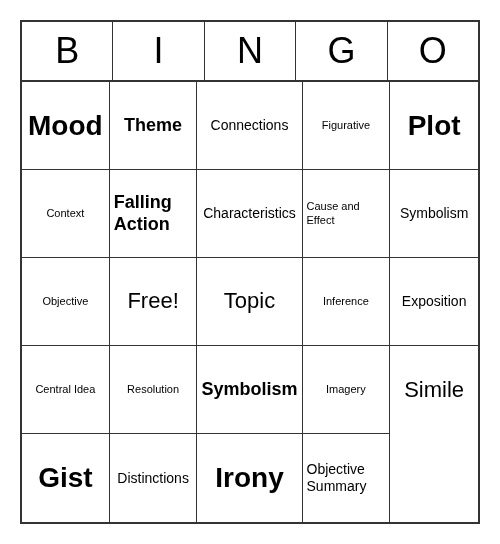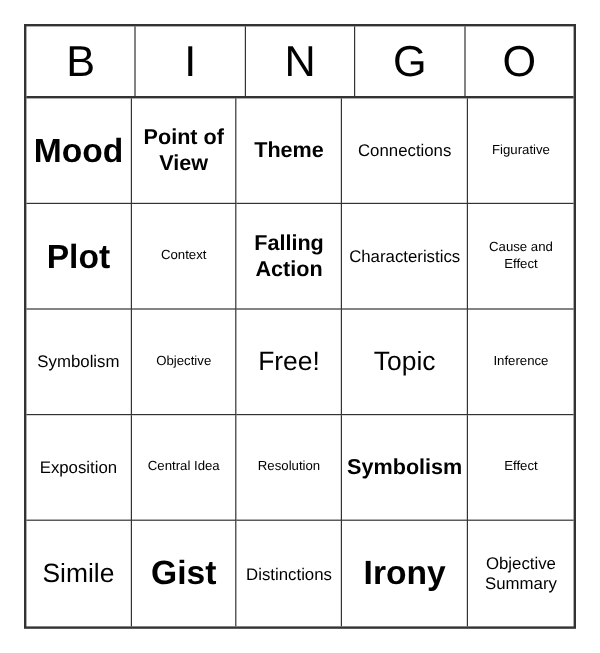--- a/index.html
+++ b/index.html
@@ -47,21 +47,21 @@
       grid-template-columns: repeat(5, 1fr);
     }
 
     .bingo-cell {
       border-right: 1px solid #333;
       border-bottom: 1px solid #333;
       min-height: 88px;
       display: flex;
       align-items: center;
       justify-content: center;
-      text-align: center;
+      text-align: left;
       padding: 15px 4px;
     }
 
     .bingo-cell:nth-child(5n) {
       border-right: none;
     }
 
     .bingo-cell:nth-last-child(-n+5) {
       border-bottom: none;
     }
@@ -102,23 +102,20 @@
       <div class="bingo-header-cell">I</div>
       <div class="bingo-header-cell">N</div>
       <div class="bingo-header-cell">G</div>
       <div class="bingo-header-cell">O</div>
     </div>
   <div class="bingo-grid">
   <div class="bingo-cell">
         <span class="cell-text size-xl">Mood</span>
       </div>
       <div class="bingo-cell">
-        <span class="cell-text size-md">Point of View</span>
-      </div>
-      <div class="bingo-cell">
         <span class="cell-text size-md">Theme</span>
       </div>
       <div class="bingo-cell">
         <span class="cell-text size-xs">Connections</span>
       </div>
       <div class="bingo-cell">
         <span class="cell-text size-sm">Figurative</span>
       </div>
       <div class="bingo-cell">
         <span class="cell-text size-xl">Plot</span>
@@ -156,21 +153,21 @@
       <div class="bingo-cell">
         <span class="cell-text size-sm">Central Idea</span>
       </div>
       <div class="bingo-cell">
         <span class="cell-text size-sm">Resolution</span>
       </div>
       <div class="bingo-cell">
         <span class="cell-text size-md">Symbolism</span>
       </div>
       <div class="bingo-cell">
-        <span class="cell-text size-sm">Effect</span>
+        <span class="cell-text size-sm">Imagery</span>
       </div>
       <div class="bingo-cell">
         <span class="cell-text size-lg">Simile</span>
       </div>
       <div class="bingo-cell">
         <span class="cell-text size-xl">Gist</span>
       </div>
       <div class="bingo-cell">
         <span class="cell-text size-xs">Distinctions</span>
       </div>

